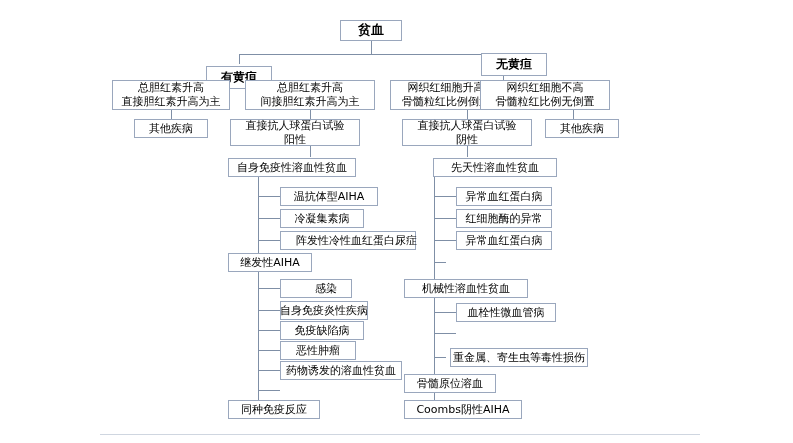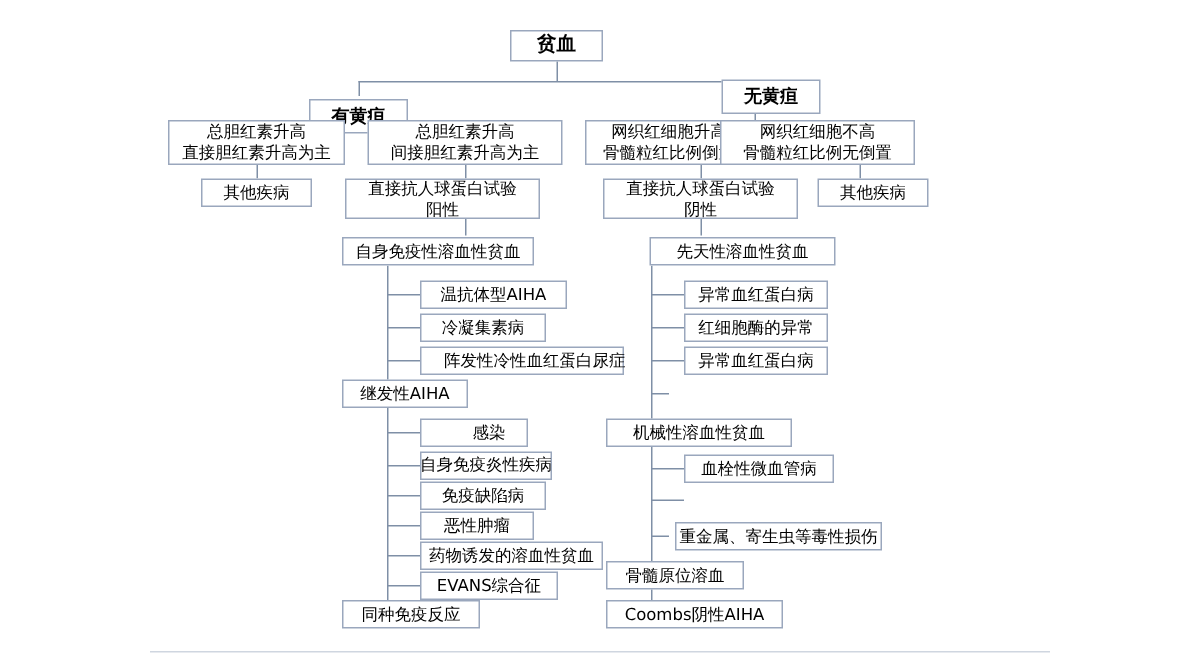--- a/index.html
+++ b/index.html
@@ -135,21 +135,20 @@
   <div class="node" style="left:228px; top:158px; width:128px; height:19px;">自身免疫性溶血性贫血</div>
   <div class="node" style="left:280px; top:187px; width:98px; height:19px;">温抗体型AIHA</div>
   <div class="node" style="left:280px; top:209px; width:84px; height:19px;">冷凝集素病</div>
   <div class="node" style="left:280px; top:231px; width:136px; height:19px;padding-left:21px;">阵发性冷性血红蛋白尿症</div>
   <div class="node" style="left:228px; top:253px; width:84px; height:19px;">继发性AIHA</div>
   <div class="node" style="left:280px; top:279px; width:72px; height:19px;padding-left:24px;">感染</div>
   <div class="node" style="left:280px; top:301px; width:88px; height:19px;font-family:Liberation Serif, serif;">自身免疫炎性疾病</div>
   <div class="node" style="left:280px; top:321px; width:84px; height:19px;">免疫缺陷病</div>
   <div class="node" style="left:280px; top:341px; width:76px; height:19px;">恶性肿瘤</div>
   <div class="node" style="left:280px; top:361px; width:122px; height:19px;">药物诱发的溶血性贫血</div>
-  <div class="node" style="left:280px; top:381px; width:92px; height:19px;">EVANS综合征</div>
   <div class="node" style="left:228px; top:400px; width:92px; height:19px;">同种免疫反应</div>
 
   <div class="node" style="left:404px; top:158px; width:124px; height:19px;margin-left:29px;">先天性溶血性贫血</div>
   <div class="node" style="left:456px; top:187px; width:96px; height:19px;">异常血红蛋白病</div>
   <div class="node" style="left:456px; top:209px; width:96px; height:19px;">红细胞酶的异常</div>
   <div class="node" style="left:456px; top:231px; width:96px; height:19px;">异常血红蛋白病</div>
   <div class="node" style="left:404px; top:279px; width:124px; height:19px;">机械性溶血性贫血</div>
   <div class="node" style="left:456px; top:303px; width:100px; height:19px;">血栓性微血管病</div>
   <div class="node" style="left:404px; top:348px; width:138px; height:19px;margin-left:46px;">重金属、寄生虫等毒性损伤</div>
   <div class="node" style="left:404px; top:374px; width:92px; height:19px;">骨髓原位溶血</div>

